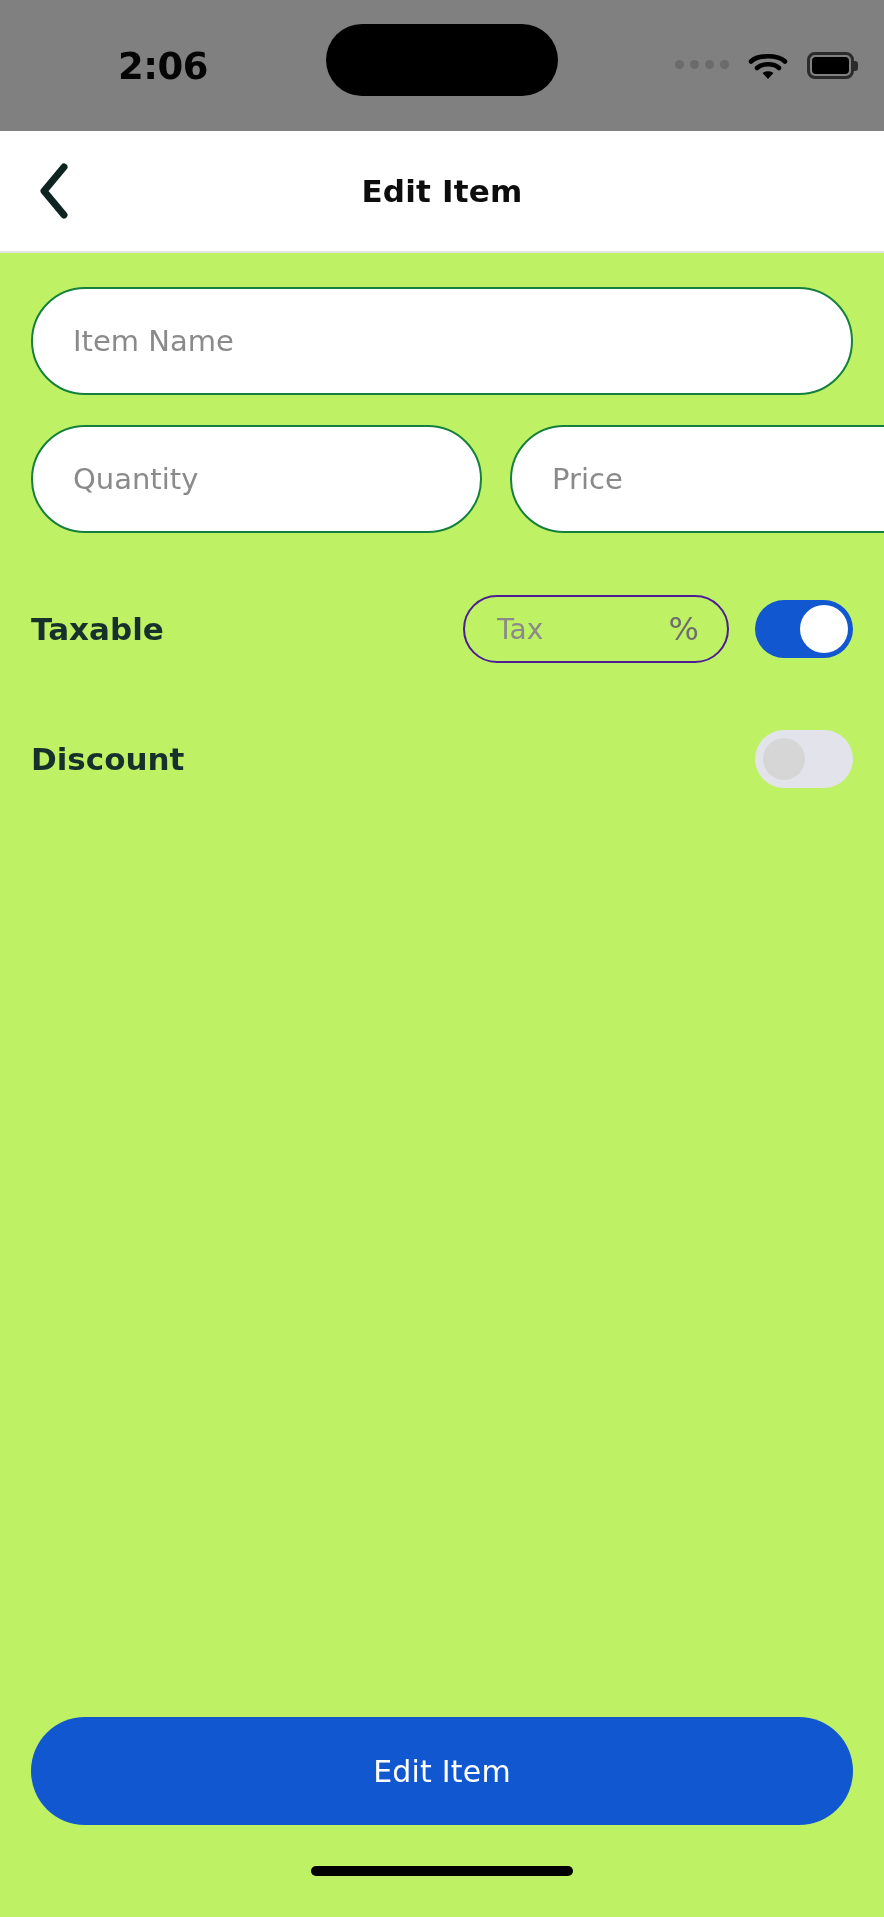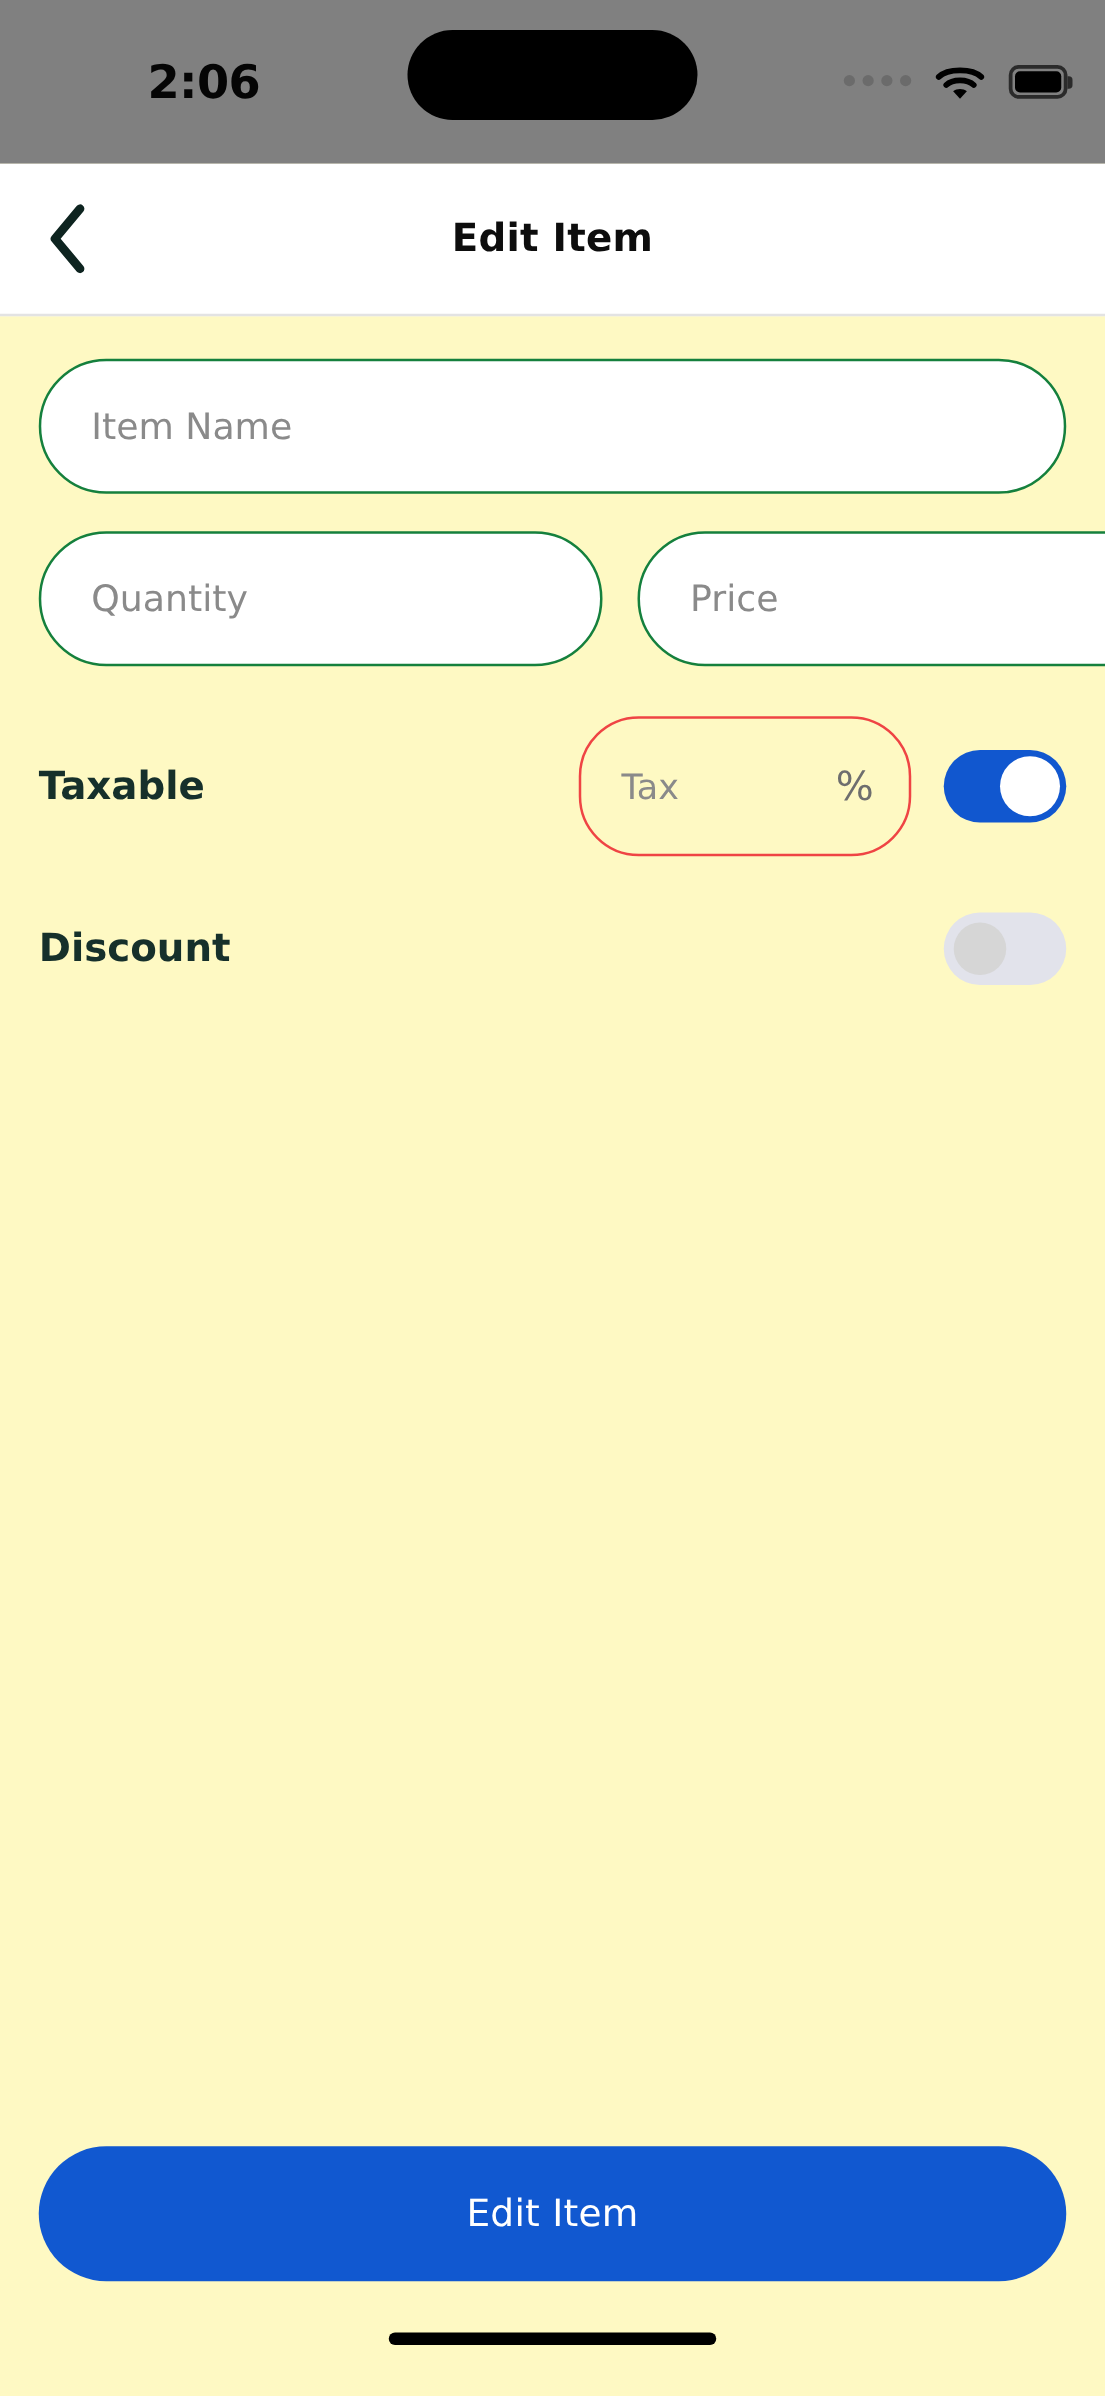--- a/index.html
+++ b/index.html
@@ -9,21 +9,21 @@
     height: 1917px;
     background: #ffffff;
     font-family: "DejaVu Sans", "Liberation Sans", sans-serif;
     overflow: hidden;
   }
 
   .phone {
     position: relative;
     width: 884px;
     height: 1917px;
-    background: #fef9c3;
+    background: #bef264;
     display: flex;
     flex-direction: column;
   }
 
   
   .status-bar {
     position: relative;
     height: 131px;
     background: #808080;
     flex: 0 0 auto;
@@ -188,22 +188,22 @@
     font-size: 31px;
     color: #16302b;
     font-weight: 700;
     white-space: nowrap;
   }
 
   .row-spacer { flex: 1 1 auto; }
 
   .tax-field-wrap {
     width: 266px;
-    height: 112px;
-    border: 2px solid #ef4444;
+    height: 68px;
+    border: 2px solid #4c1d95;
     border-radius: 48px;
     display: flex;
     align-items: center;
     padding: 0 28px 0 32px;
     margin-right: 26px;
     gap: 32px;
   }
   .tax-input {
     flex: 1 1 auto;
     border: none;

